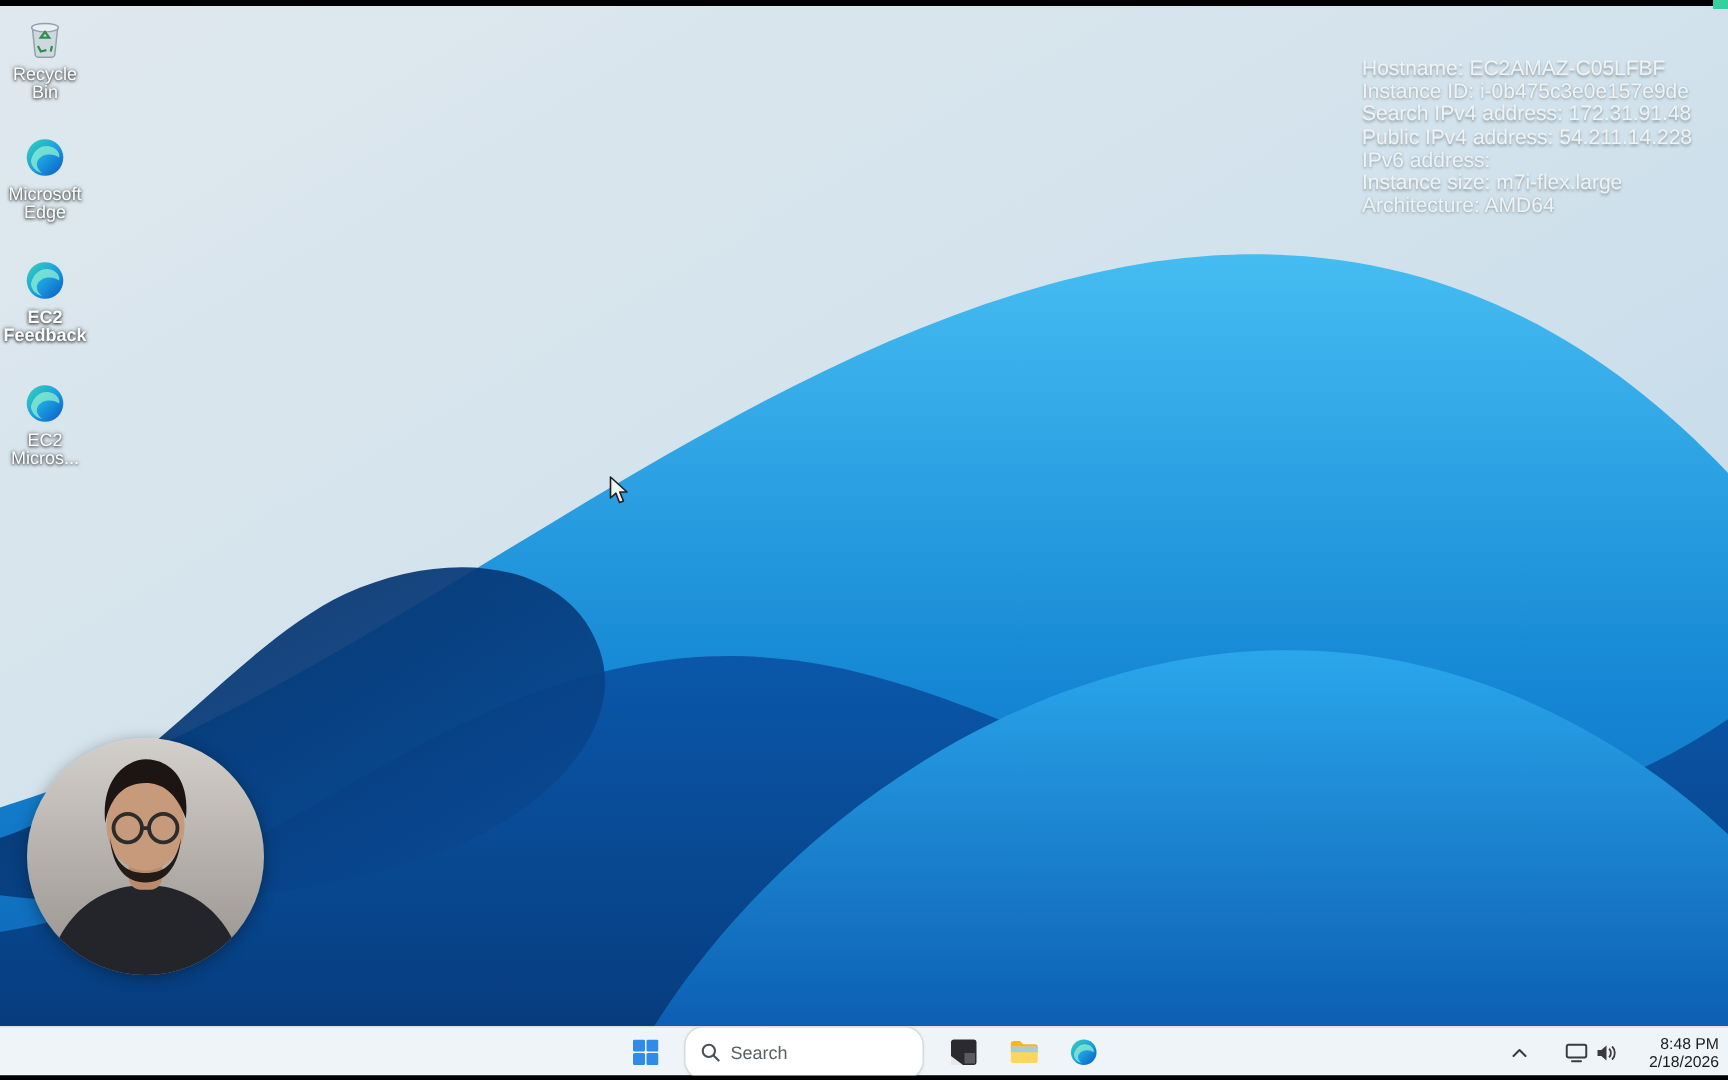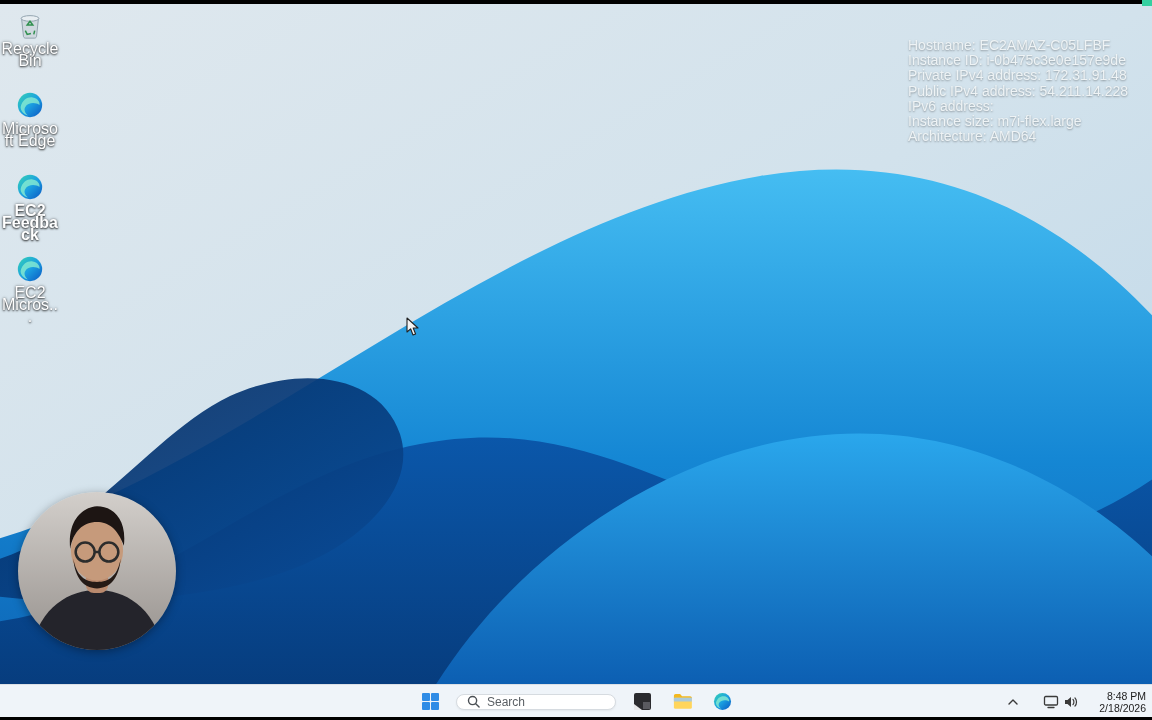--- a/index.html
+++ b/index.html
@@ -14,21 +14,21 @@
   .rec-dot{position:absolute;top:0;right:0;width:10px;height:6px;background:#35d0a0;}
 
   
   .desktop{position:absolute;top:4px;left:0;width:1152px;height:680px;overflow:hidden;}
   .wallpaper{position:absolute;top:0;left:0;width:100%;height:100%;display:block;}
 
   
   .desk-icon{position:absolute;left:1px;width:58px;text-align:center;cursor:default;}
   .desk-icon .glyph{width:30px;height:30px;margin:0 auto;display:block;}
   .desk-icon .lbl{
-    margin-top:3px;font-size:16px;line-height:12px;color:#fff;
+    margin-top:3px;font-size:12px;line-height:12px;color:#fff;
     text-shadow:0 1px 2px rgba(0,0,0,.75), 0 0 3px rgba(0,0,0,.5);
     word-wrap:break-word;
   }
 
   
   .instance-info{
     position:absolute;left:908px;top:34px;width:240px;
     font-size:14px;line-height:15.2px;color:#eef3f5;
     text-shadow:0 1px 2px rgba(0,0,0,.35);
   }
@@ -49,21 +49,21 @@
     background:#eff4f9;border-top:1px solid rgba(0,0,0,.08);box-sizing:border-box;
   }
   .tb-center{
     position:absolute;left:50%;top:0;height:33px;transform:translateX(-50%);
     display:flex;align-items:center;gap:12px;
   }
   .tb-btn{
     width:28px;height:28px;border-radius:5px;display:flex;align-items:center;justify-content:center;
   }
   .search-pill{
-    height:16px;width:160px;background:#fff;border:1px solid #d6dbe0;border-radius:13px;
+    height:36px;width:160px;background:#fff;border:1px solid #d6dbe0;border-radius:13px;
     display:flex;align-items:center;gap:7px;padding:0 10px;box-sizing:border-box;
     box-shadow:0 1px 2px rgba(0,0,0,.06);
   }
   .search-pill .txt{font-size:12px;color:#5a5f64;}
   .tb-tray{
     position:absolute;right:6px;top:0;height:33px;display:flex;align-items:center;gap:20px;
   }
   .tray-icons{display:flex;align-items:center;gap:4px;}
   .clock{font-size:10.5px;line-height:12px;color:#1c1c1c;text-align:right;}
 </style>
@@ -154,21 +154,21 @@
       </defs>
       <circle cx="16" cy="16" r="13" fill="url(#e3)"></circle>
       <path d="M6 18 C8 10 14 7 19 8 C25 9 27 14 26 16 C22 13 14 13 11 18 C9 21 11 25 14 27 C9 26 6 22 6 18 Z" fill="#8ff0d0" opacity="0.75"></path>
     </svg>
     <div class="lbl">EC2 Micros...</div>
   </div>
 
   <div class="instance-info">
     <div>Hostname: EC2AMAZ-C05LFBF</div>
     <div>Instance ID: i-0b475c3e0e157e9de</div>
-    <div>Private IPv4 address: 172.31.91.48</div>
+    <div>Search IPv4 address: 172.31.91.48</div>
     <div>Public IPv4 address: 54.211.14.228</div>
     <div>IPv6 address:</div>
     <div>Instance size: m7i-flex.large</div>
     <div>Architecture: AMD64</div>
   </div>
 </div>
 
 <div class="webcam">
   <svg viewBox="0 0 100 100">
     <defs>

